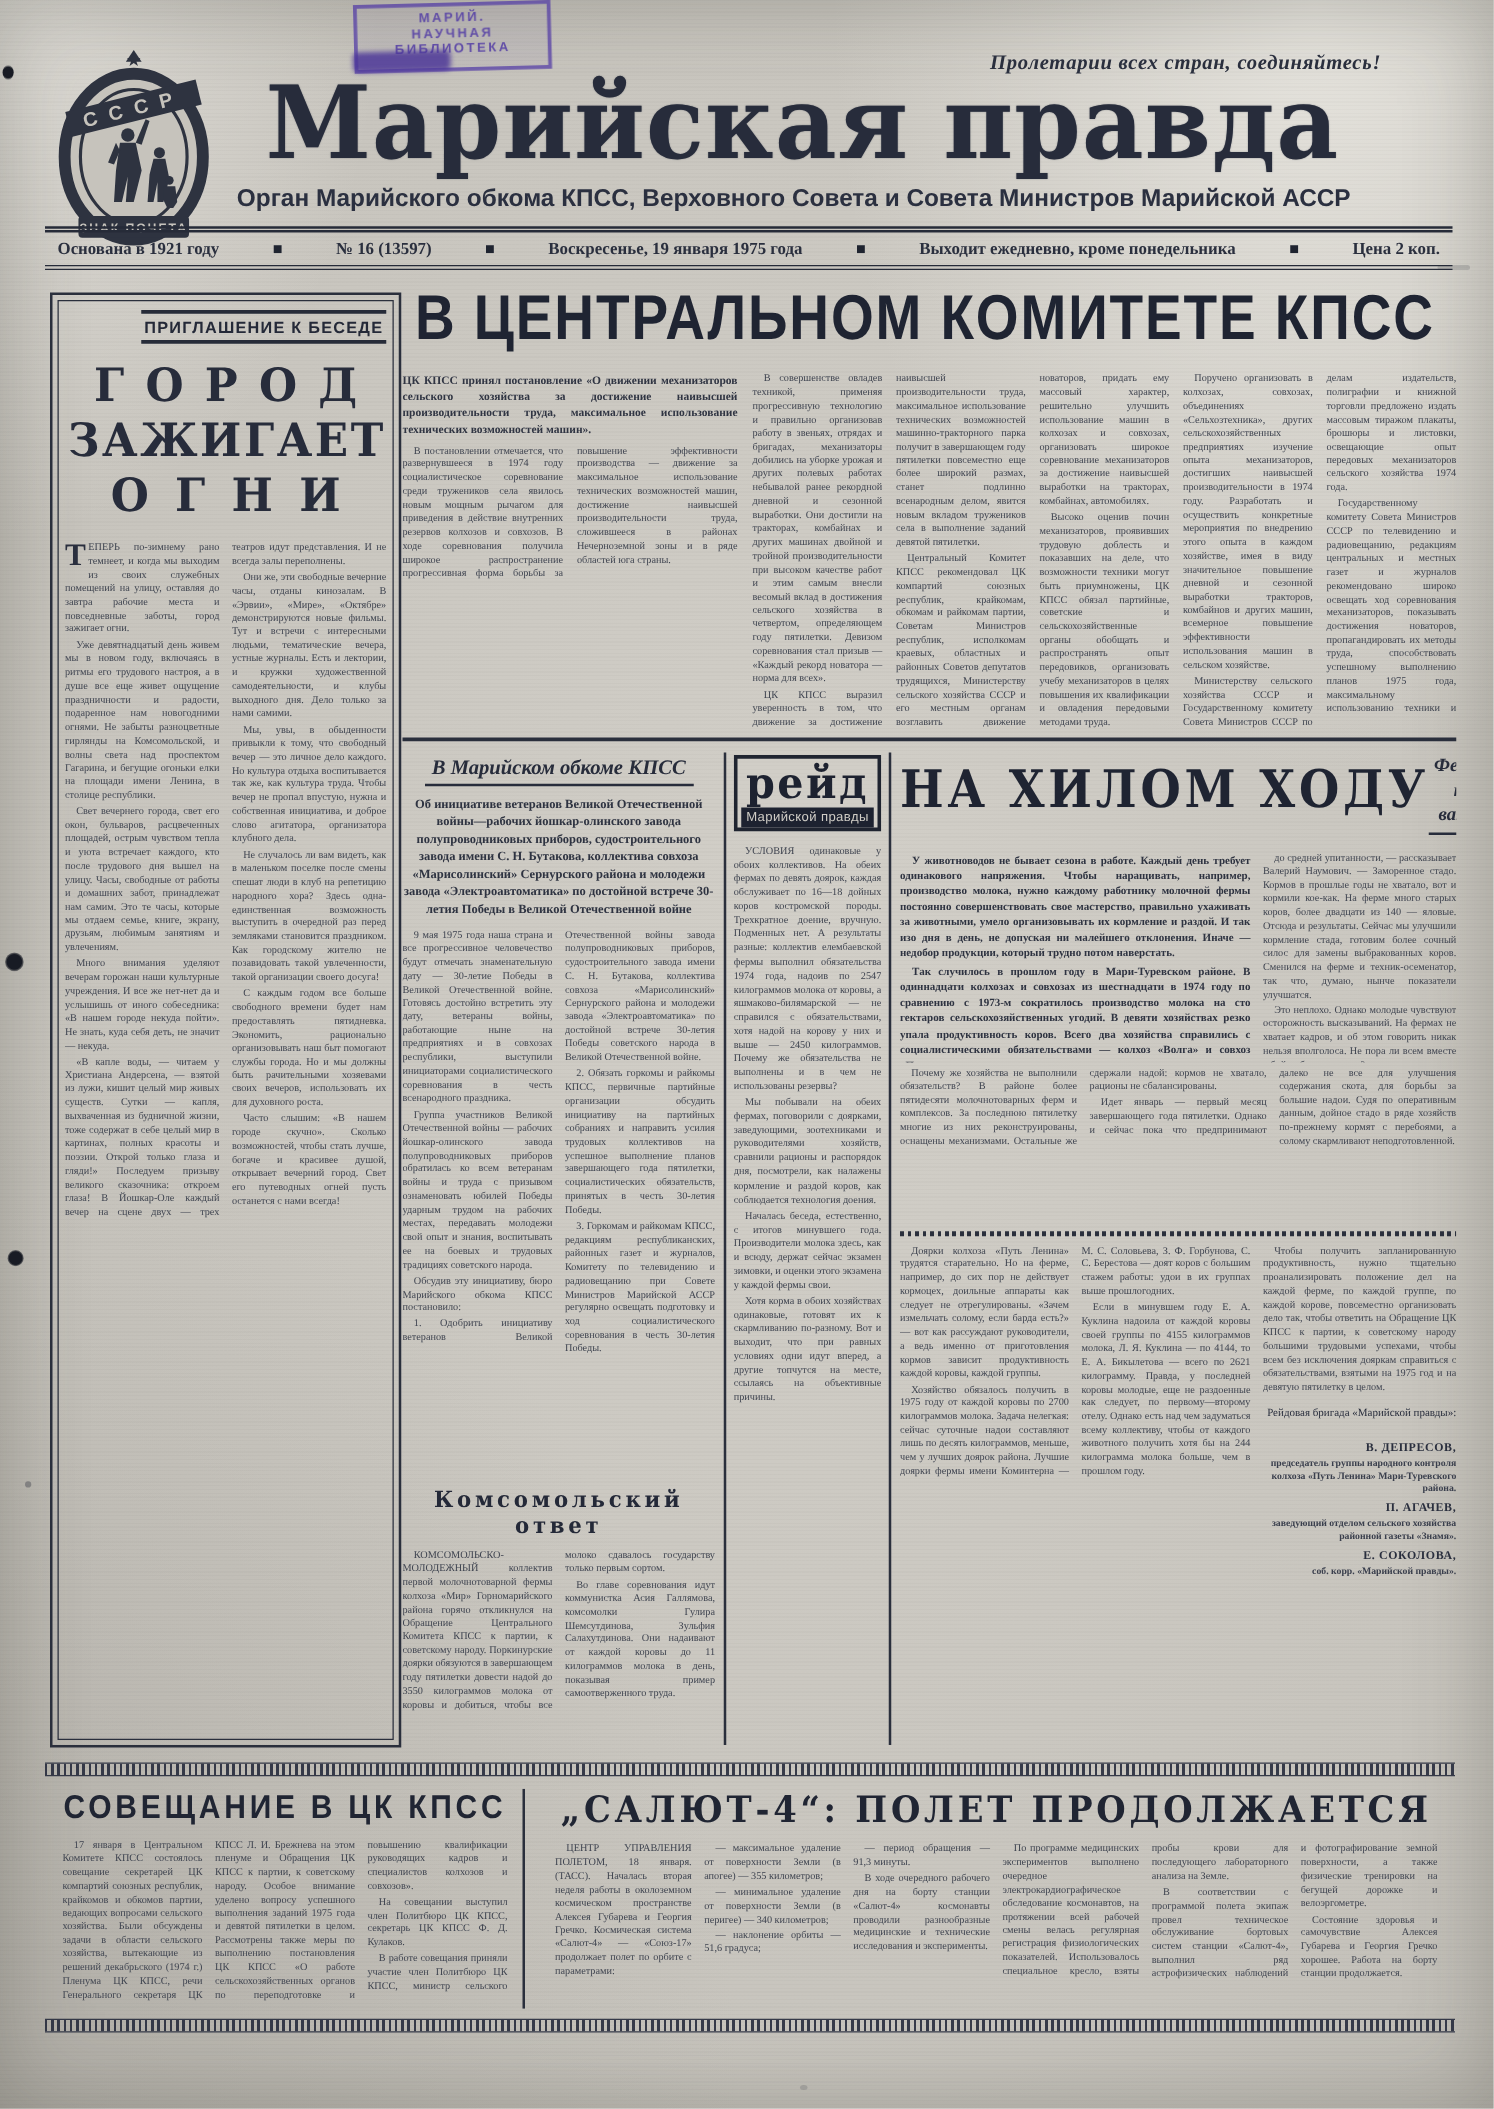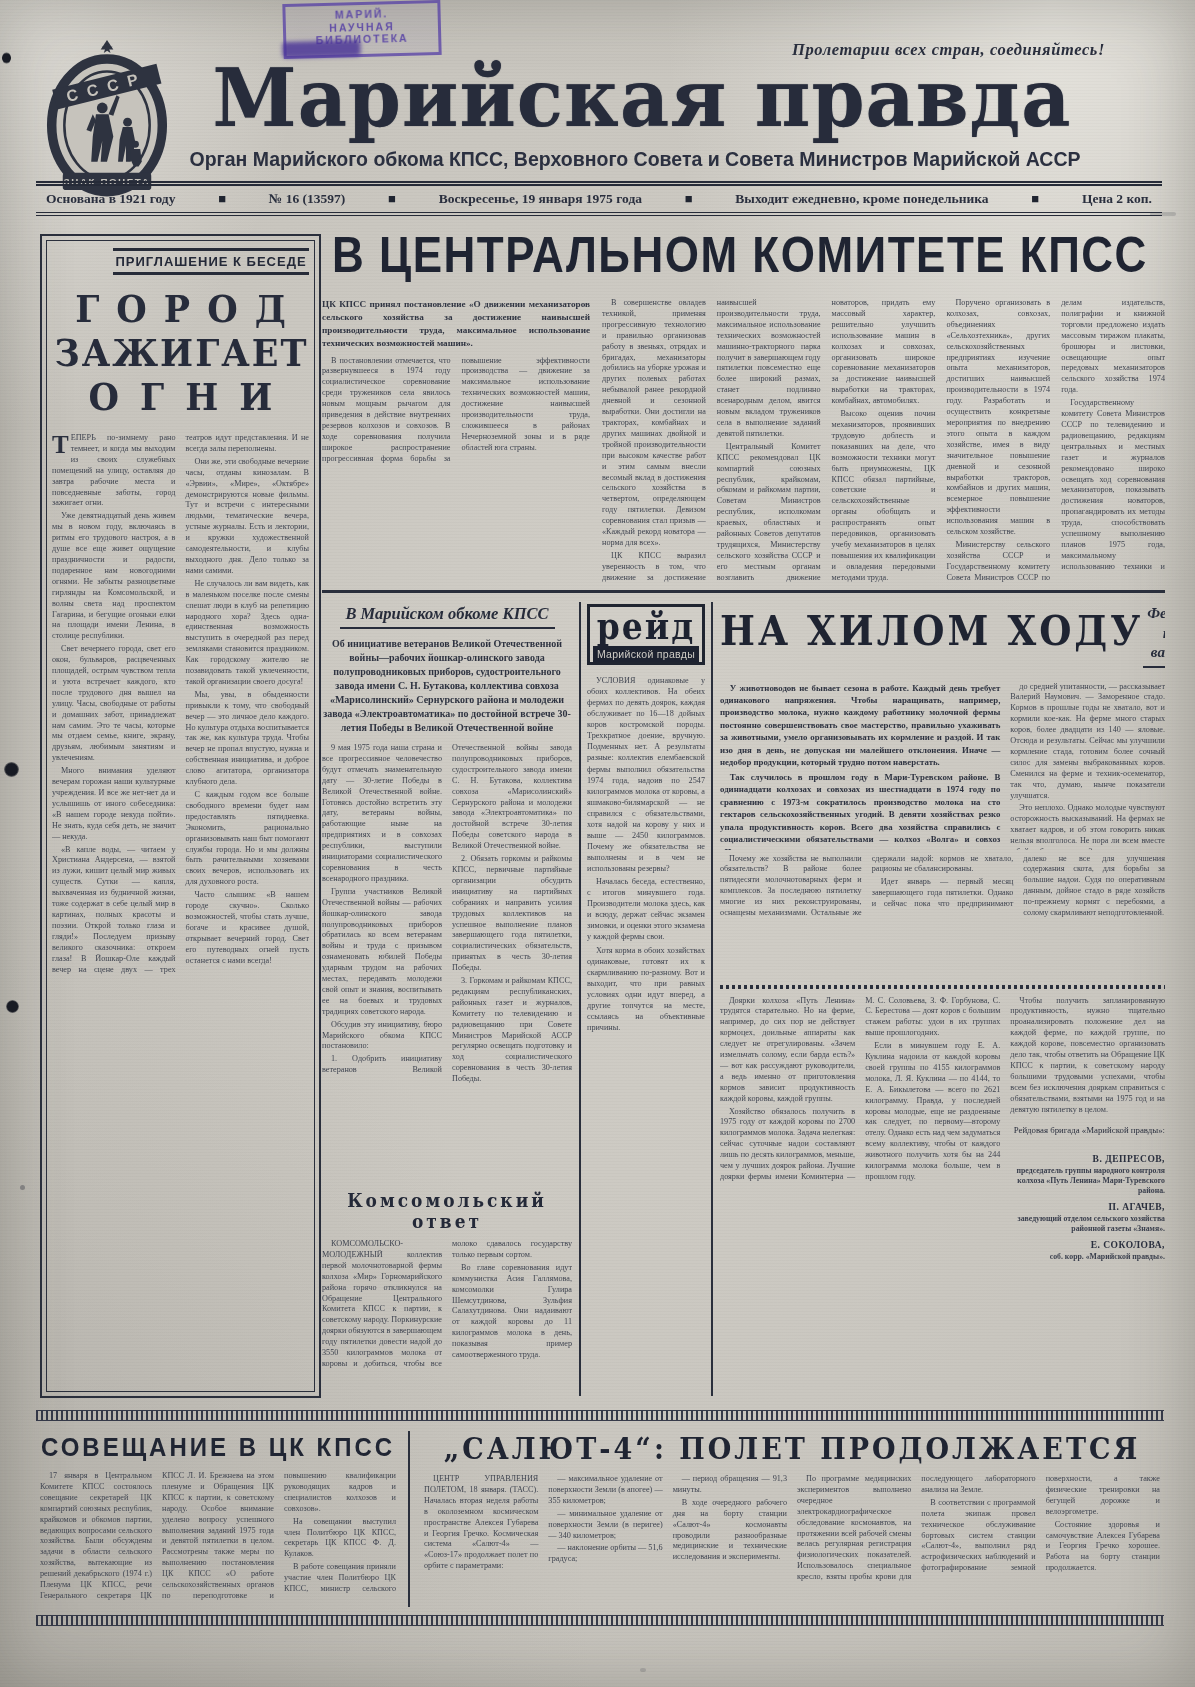--- a/index.html
+++ b/index.html
@@ -97,21 +97,21 @@
   #kh-cols-b{width:63%;flex:none;column-count:2;column-gap:10px;font-size:8.2px;line-height:1.33;text-align:justify;}
   #kh-endcol{flex:1;font-size:8.2px;line-height:1.33;text-align:justify;}
   #kh-sig{margin-top:10px;text-align:right;color:#2a2f3e;}
   #kh-sig .sig-intro{font-weight:normal;font-size:8.8px;margin-bottom:16px;}
   #kh-sig .sig-name{font-weight:bold;font-size:9.5px;letter-spacing:.5px;margin-top:5px;}
   #kh-sig .sig-role{font-weight:bold;font-size:7.8px;line-height:1.3;color:#3a3f4d;}
   
   #bottom{left:36px;top:1410px;width:1128px;}
   .hatch{height:9px;border-top:1px solid #23283a;border-bottom:1px solid #23283a;
     background:repeating-linear-gradient(90deg,#23283a 0 2px,transparent 2px 5px);opacity:.88;}
-  #bottom-flex{display:flex;gap:14px;margin:10px 4px 8px;height:176px;overflow:hidden;}
+  #bottom-flex{display:flex;gap:24px;margin:10px 14px 8px;height:176px;overflow:hidden;}
   #meeting{width:356px;flex:none;border-right:2px solid #2a2f3c;padding-right:12px;}
   #meeting h3{margin:2px 0 10px;text-align:center;font-family:"Liberation Sans",sans-serif;
     font-weight:bold;font-size:24px;letter-spacing:3px;color:#20253300;color:#202533;transform:scaleY(1.1);}
   #meeting-cols{column-count:3;column-gap:10px;height:132px;font-size:8.2px;line-height:1.33;text-align:justify;overflow:hidden;}
   #salut{flex:1;}
   #salut h3{margin:2px 0 10px;text-align:center;font-family:"DejaVu Serif",serif;font-weight:bold;
     font-size:27px;letter-spacing:3px;color:#202533;transform:scaleY(1.08);}
   #salut-cols{column-count:6;column-gap:10px;height:130px;font-size:8.2px;line-height:1.33;text-align:justify;overflow:hidden;}
   
   .hole{border-radius:50%;background:radial-gradient(circle,#181b24 55%,rgba(24,27,36,.25) 75%,transparent 100%);}
@@ -180,22 +180,22 @@
     <div class="inv-line" id="inv-l1">ГОРОД</div>
     <div class="inv-line" id="inv-l2">ЗАЖИГАЕТ</div>
     <div class="inv-line" id="inv-l3">ОГНИ</div>
     <div id="invite-body">
         <p class="para">ТЕПЕРЬ по-зимнему рано темнеет, и когда мы выходим из своих служебных помещений на улицу, оставляя до завтра рабочие места и повседневные заботы, город зажигает огни.</p>
         <p class="para">Уже девятнадцатый день живем мы в новом году, включаясь в ритмы его трудового настроя, а в душе все еще живет ощущение праздничности и радости, подаренное нам новогодними огнями. Не забыты разноцветные гирлянды на Комсомольской, и волны света над проспектом Гагарина, и бегущие огоньки елки на площади имени Ленина, в столице республики.</p>
         <p class="para">Свет вечернего города, свет его окон, бульваров, расцвеченных площадей, острым чувством тепла и уюта встречает каждого, кто после трудового дня вышел на улицу. Часы, свободные от работы и домашних забот, принадлежат нам самим. Это те часы, которые мы отдаем семье, книге, экрану, друзьям, любимым занятиям и увлечениям.</p>
         <p class="para">Много внимания уделяют вечерам горожан наши культурные учреждения. И все же нет-нет да и услышишь от иного собеседника: «В нашем городе некуда пойти». Не знать, куда себя деть, не значит — некуда.</p>
         <p class="para">«В капле воды, — читаем у Христиана Андерсена, — взятой из лужи, кишит целый мир живых существ. Сутки — капля, выхваченная из будничной жизни, тоже содержат в себе целый мир в картинах, полных красоты и поэзии. Открой только глаза и гляди!» Последуем призыву великого сказочника: откроем глаза! В Йошкар-Оле каждый вечер на сцене двух — трех театров идут представления. И не всегда залы переполнены.</p>
         <p class="para">Они же, эти свободные вечерние часы, отданы кинозалам. В «Эрвии», «Мире», «Октябре» демонстрируются новые фильмы. Тут и встречи с интересными людьми, тематические вечера, устные журналы. Есть и лектории, и кружки художественной самодеятельности, и клубы выходного дня. Дело только за нами самими.</p>
+        <p class="para">Мы, увы, в обыденности привыкли к тому, что свободный вечер — это личное дело каждого. Но культура отдыха воспитывается так же, как культура труда. Чтобы вечер не пропал впустую, нужна и собственная инициатива, и доброе слово агитатора, организатора клубного дела.</p>
         <p class="para">Не случалось ли вам видеть, как в маленьком поселке после смены спешат люди в клуб на репетицию народного хора? Здесь одна-единственная возможность выступить в очередной раз перед земляками становится праздником. Как городскому жителю не позавидовать такой увлеченности, такой организации своего досуга!</p>
-        <p class="para">Мы, увы, в обыденности привыкли к тому, что свободный вечер — это личное дело каждого. Но культура отдыха воспитывается так же, как культура труда. Чтобы вечер не пропал впустую, нужна и собственная инициатива, и доброе слово агитатора, организатора клубного дела.</p>
         <p class="para">С каждым годом все больше свободного времени будет нам предоставлять пятидневка. Экономить, рационально организовывать наш быт помогают службы города. Но и мы должны быть рачительными хозяевами своих вечеров, использовать их для духовного роста.</p>
         <p class="para">Часто слышим: «В нашем городе скучно». Сколько возможностей, чтобы стать лучше, богаче и красивее душой, открывает вечерний город. Свет его путеводных огней пусть останется с нами всегда!</p>
       </div>
   </div>
 
   <div class="abs" id="cc">
     <h1>В ЦЕНТРАЛЬНОМ КОМИТЕТЕ КПСС</h1>
     <div id="cc-flex">
       <div id="cc-left">
         <div id="cc-lead">ЦК КПСС принял постановление «О движении механизаторов сельского хозяйства за достижение наивысшей производительности труда, максимальное использование технических возможностей машин».</div>
@@ -241,20 +241,21 @@
   <div class="abs vrule" id="vr1"></div>
   <div class="abs vrule" id="vr2"></div>
 
   <div class="abs" id="raid">
     <div id="raid-logo">
       <div id="raid-word">рейд</div>
       <div id="raid-sub">Марийской правды</div>
     </div>
     <div id="raid-col">
         <p class="para">УСЛОВИЯ одинаковые у обоих коллективов. На обеих фермах по девять доярок, каждая обслуживает по 16—18 дойных коров костромской породы. Трехкратное доение, вручную. Подменных нет. А результаты разные: коллектив елембаевской фермы выполнил обязательства 1974 года, надоив по 2547 килограммов молока от коровы, а яшмаково-билямарской — не справился с обязательствами, хотя надой на корову у них и выше — 2450 килограммов. Почему же обязательства не выполнены и в чем не использованы резервы?</p>
+        <p class="para">Мы побывали на обеих фермах, поговорили с доярками, заведующими, зоотехниками и руководителями хозяйств, сравнили рационы и распорядок дня, посмотрели, как налажены кормление и раздой коров, как соблюдается технология доения.</p>
         <p class="para">Началась беседа, естественно, с итогов минувшего года. Производители молока здесь, как и всюду, держат сейчас экзамен зимовки, и оценки этого экзамена у каждой фермы свои.</p>
         <p class="para">Хотя корма в обоих хозяйствах одинаковые, готовят их к скармливанию по-разному. Вот и выходит, что при равных условиях одни идут вперед, а другие топчутся на месте, ссылаясь на объективные причины.</p>
       </div>
   </div>
 
   <div class="abs" id="khilom">
     <div id="kh-headrow">
       <h2>НА ХИЛОМ ХОДУ</h2>
       <div id="kh-rubric">
         <div>Фермы</div>

